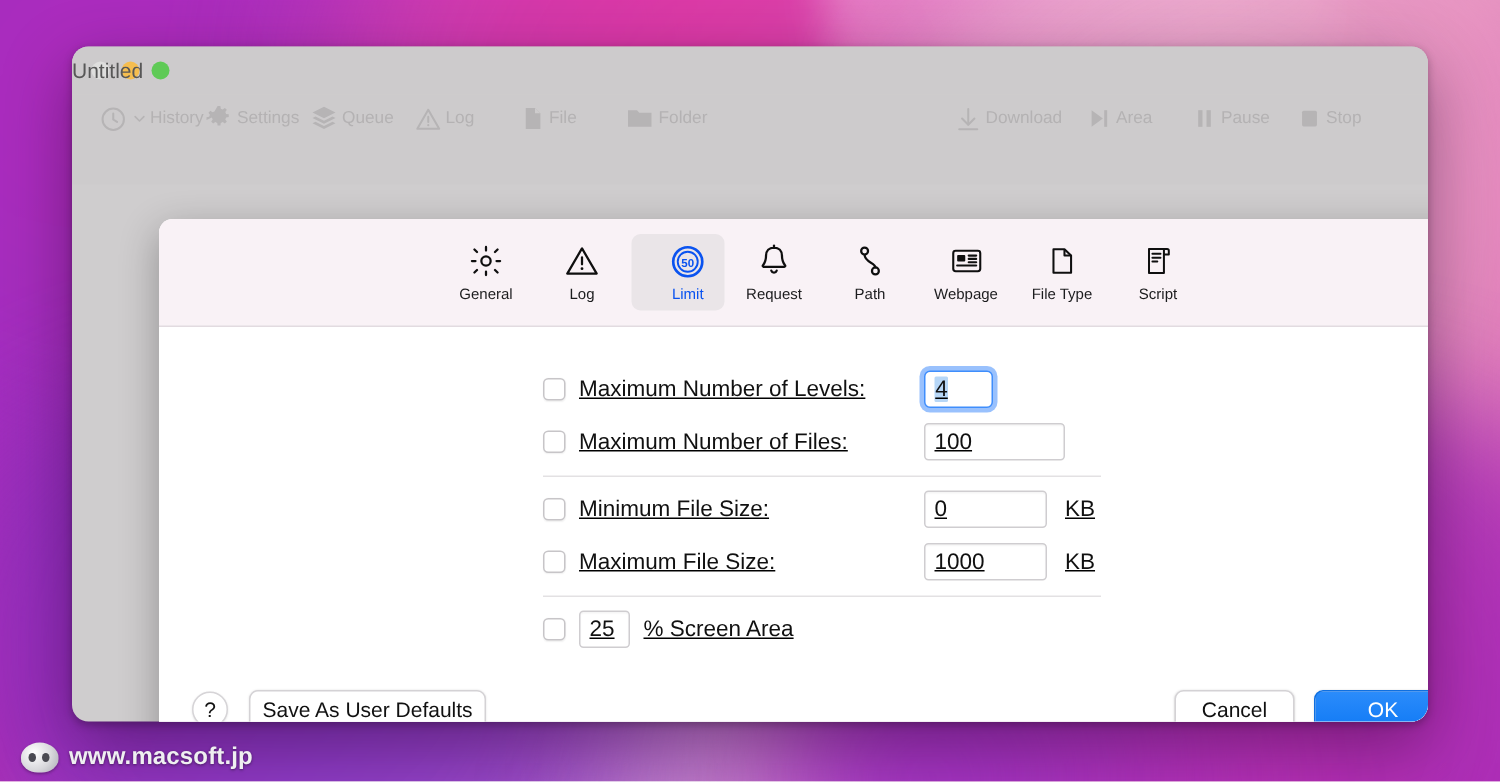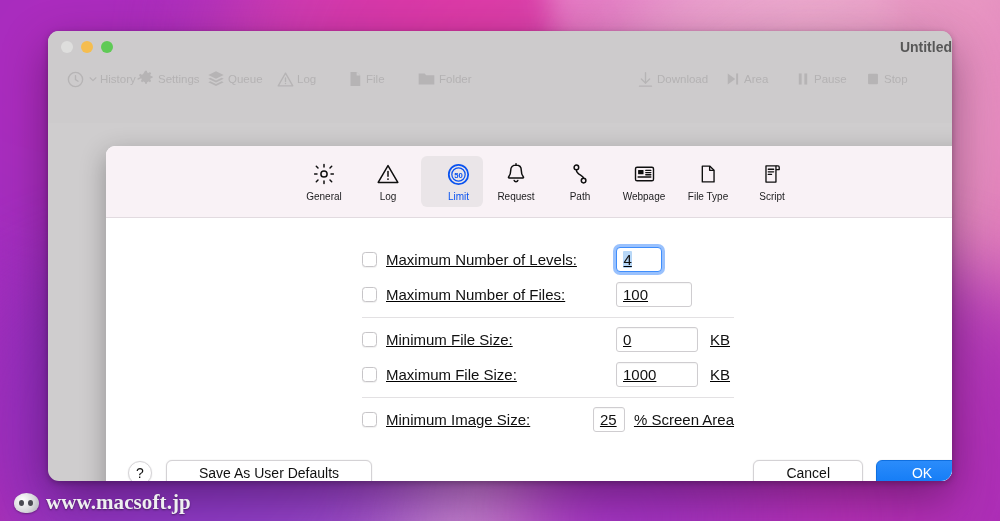--- a/index.html
+++ b/index.html
@@ -60,24 +60,23 @@
   }
   #watermark .mark-logo::before,
   #watermark .mark-logo::after {
     content: ""; position: absolute; top: 7px;
     width: 5px; height: 6px; border-radius: 50%;
     background: #4a4a52;
   }
   #watermark .mark-logo::before { left: 5px; }
   #watermark .mark-logo::after  { left: 14px; }
   #watermark .mark-text {
-    font-size: 21px; font-weight: bold; color: #efeff1;
+    font-size: 16px; font-weight: bold; color: #efeff1;
     letter-spacing: .1px;
     text-shadow: 0 1px 2px rgba(0,0,0,.45);
-    font-family: Liberation Serif, serif;
   }
 
   
   #app-window {
     position: absolute;
     left: 48px; top: 31px;
     width: 904px; height: 450px;
     border-radius: 11px;
     background: #cfcdce;
     box-shadow: 0 16px 46px rgba(40,0,45,.45), 0 2px 6px rgba(0,0,0,.28);
@@ -95,22 +94,22 @@
   .traffic-lights {
     display: flex; gap: 8px;
     margin-left: 13px;
   }
   .tl { width: 12px; height: 12px; border-radius: 50%; }
   .tl-close    { background: #dededd; }
   .tl-minimize { background: #f5bd4f; }
   .tl-zoom     { background: #5fca56; }
   #window-title {
     position: absolute; left: 0; right: 0; top: 0;
-    line-height: 32px; text-align: right;
-    font-size: 14px; font-weight: bold; color: #575757;
+    line-height: 32px; text-align: left;
+    font-size: 14px; font-weight: normal; color: #575757;
   }
 
   
   #main-toolbar {
     height: 60px;
     background: #cdcbcc;
     display: flex; align-items: flex-start;
     padding: 2px 18px 0 18px;
     position: relative;
   }
@@ -208,21 +207,21 @@
     border: 1px solid #3f8efc;
     box-shadow: 0 0 0 3px rgba(70,142,252,.55);
     border-radius: 4px;
   }
   .num-input .selected-text {
     background: #b7d7f7;
     border-radius: 1px;
     padding: 0 .5px;
   }
   .w-levels { width: 46px; }
-  .w-files  { width: 76px; }
+  .w-files  { width: 94px; }
   .w-size   { width: 82px; }
   .w-image  { width: 34px; }
   .unit {
     font-size: 15px; color: #111;
     margin-left: 12px; white-space: nowrap;
   }
   .unit.tight { margin-left: 9px; }
   .divider {
     width: 372px; margin: 5px auto 4px auto;
     height: 1px; background: #e3e1e3;
@@ -245,21 +244,21 @@
     font-size: 14px; color: #111;
     box-shadow: 0 .5px 1.5px rgba(0,0,0,.12);
   }
   .btn {
     height: 27px;
     border: 1px solid #d4d2d5;
     border-radius: 6px;
     background: #ffffff;
     font-size: 14px; color: #111;
     display: flex; align-items: center; justify-content: center;
-    padding: 0 32px;
+    padding: 0 8px;
     box-shadow: 0 .5px 1.5px rgba(0,0,0,.13);
     white-space: nowrap;
   }
   .btn-defaults { margin-left: 14px; }
   .footer-spacer { flex: 1; }
   .btn-cancel { min-width: 80px; }
   .btn-ok {
     min-width: 92px; margin-left: 13px;
     background: linear-gradient(180deg,#2b8cfb 0%,#117af5 100%);
     border-color: #0f6fe0;
@@ -532,21 +531,20 @@
               </div>
               <div class="unit">KB</div>
             </div>
           </div>
 
           <div class="divider"></div>
 
           <div class="form-group">
             <div class="form-row">
               <div class="cb"></div>
-              <div class="row-label lbl-w">Minimum Image Size:</div>
               <div class="num-input w-image">
                 <span>25</span>
               </div>
               <div class="unit tight">% Screen Area</div>
             </div>
           </div>
         </div>
 
         <div id="sheet-footer">
           <div class="help-btn">?</div>

